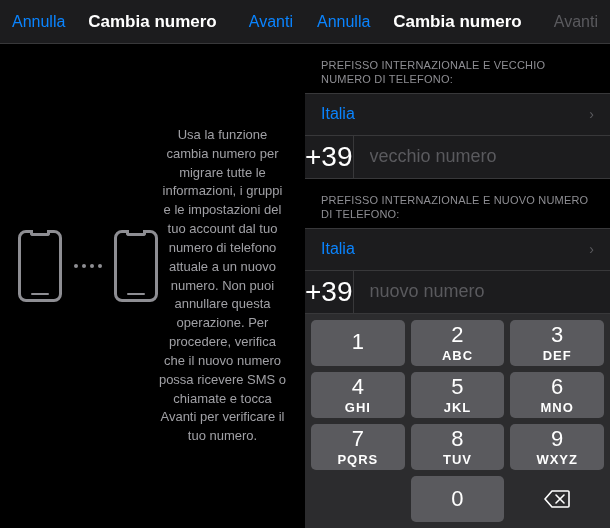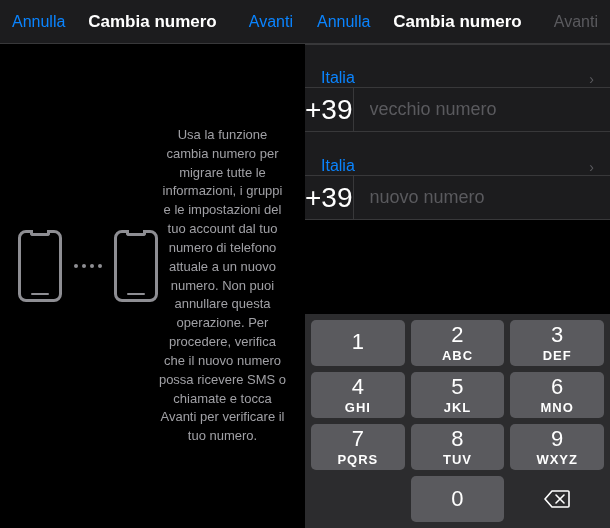--- a/index.html
+++ b/index.html
@@ -21,21 +21,21 @@
     .phone::after { content: ""; position: absolute; bottom: 4px; left: 50%; transform: translateX(-50%); width: 18px; height: 2px; background: #8e8e93; border-radius: 1px; }
     .dots { display: flex; gap: 4px; }
     .dot { width: 4px; height: 4px; border-radius: 50%; background: #8e8e93; }
     .intro-text { color: #a0a0a5; font-size: 13px; line-height: 1.45; text-align: center; }
 
     
     .right-content { flex: 1; display: flex; flex-direction: column; overflow: hidden; }
     .section-label { color: #8e8e93; font-size: 11px; font-weight: 400; padding: 14px 16px 6px; line-height: 1.3; letter-spacing: 0.2px; }
     .row { background: #1c1c1e; border-top: 0.5px solid #38383a; border-bottom: 0.5px solid #38383a; display: flex; align-items: center; height: 44px; }
     .row + .row { border-top: none; }
-    .country-row { padding: 0 16px; justify-content: space-between; cursor: pointer; align-items: flex-end; }
+    .country-row { padding: 0 16px; justify-content: space-between; cursor: pointer; }
     .country-name { color: #0a84ff; font-size: 16px; }
     .chevron { color: #5a5a5e; font-size: 14px; }
     .input-row { }
     .prefix { width: 88px; text-align: center; color: #fff; font-size: 28px; border-right: 0.5px solid #38383a; height: 100%; display: flex; align-items: center; justify-content: center; }
     .num-input { flex: 1; background: transparent; border: none; color: #fff; font-size: 18px; padding: 0 16px; outline: none; height: 100%; }
     .num-input::placeholder { color: #5a5a5e; }
 
     .spacer { flex: 1; }
 
     
@@ -83,29 +83,31 @@
       <div class="header-left">
         <button class="nav-btn">Annulla</button>
       </div>
       <div class="header-title">Cambia numero</div>
       <div class="header-right">
         <button class="nav-btn disabled">Avanti</button>
       </div>
     </div>
 
     <div class="right-content">
+      <div class="section-label">PREFISSO INTERNAZIONALE E VECCHIO NUMERO DI TELEFONO:</div>
       <div class="row country-row">
         <span class="country-name">Italia</span>
         <span class="chevron">›</span>
       </div>
       <div class="row input-row">
         <div class="prefix">+39</div>
         <input class="num-input" placeholder="vecchio numero" style="">
       </div>
 
+      <div class="section-label">PREFISSO INTERNAZIONALE E NUOVO NUMERO DI TELEFONO:</div>
       <div class="row country-row">
         <span class="country-name">Italia</span>
         <span class="chevron">›</span>
       </div>
       <div class="row input-row">
         <div class="prefix">+39</div>
         <input class="num-input" placeholder="nuovo numero" style="">
       </div>
 
       <div class="spacer"></div>

